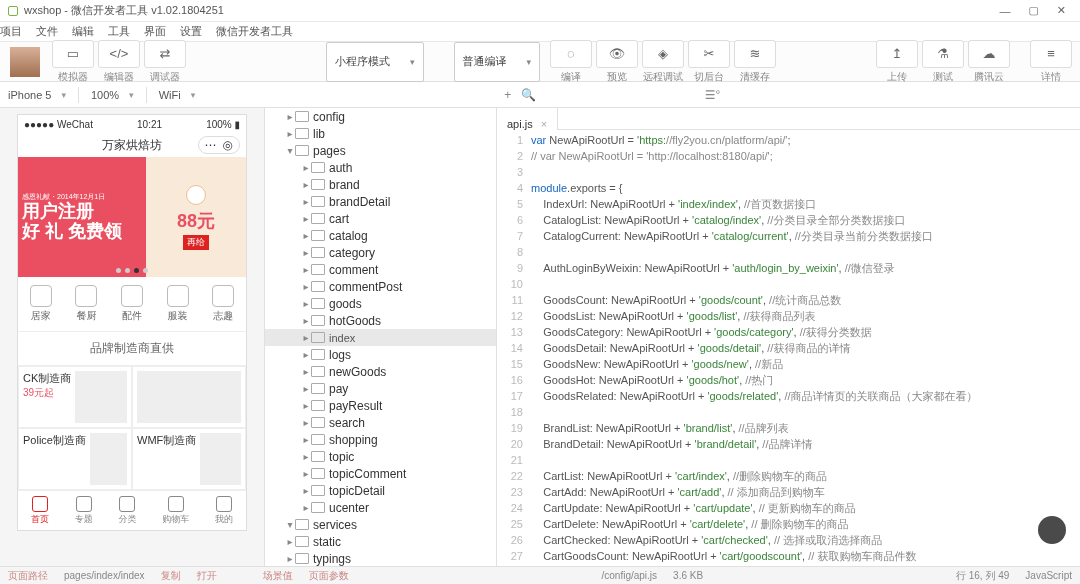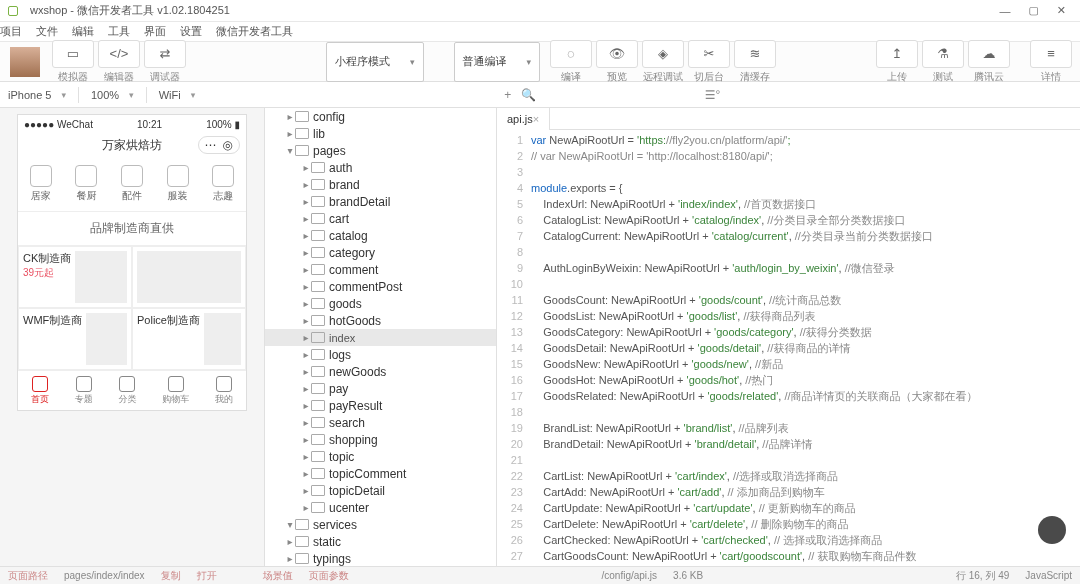--- a/index.html
+++ b/index.html
@@ -1,17 +1,17 @@
 <!DOCTYPE html>
 <html><head>
 <meta charset="utf-8">
 <style>
 * { margin:0; padding:0; box-sizing:border-box; font-family: "Microsoft YaHei", "Segoe UI", Tahoma, sans-serif; }
 body { width:1080px; height:584px; background:#f0f0f0; font-size:12px; color:#333; overflow:hidden; position:relative;}
-.titlebar { height:22px; background:#fff; display:flex; align-items:center; padding-left:8px; font-size:11px; color:#555; border-bottom:1px solid #e8e8e8;gap:6px;}
+.titlebar { height:22px; background:#fff; display:flex; align-items:center; padding-left:8px; font-size:11px; color:#555; border-bottom:1px solid #e8e8e8;}
 .titlebar .dot { width:10px; height:10px; border:1px solid #7cb342; border-radius:2px; margin-right:6px;}
 .titlebar .winctl { margin-left:auto; display:flex; gap:18px; padding-right:14px; color:#666;}
 .menubar { height:20px; background:#fff; display:flex; align-items:center; gap:14px; padding-left:0; font-size:11px; color:#555; border-bottom:1px solid #e8e8e8;}
 .toolbar { height:40px; background:#fcfcfc; display:flex; align-items:center; border-bottom:1px solid #e0e0e0;}
 .avatar { width:30px; height:30px; background:linear-gradient(#d8b098,#a07050); margin:0 10px;}
 .tbtn { width:42px; height:28px; border:1px solid #ddd; background:#fff; border-radius:3px; display:flex; flex-direction:column; align-items:center; justify-content:center; font-size:13px; color:#666; cursor:pointer;}
 .tgroup { display:flex; flex-direction:column; align-items:center; margin-left:2px;}
 .tgroup .icons { display:flex; gap:4px;}
 .tgroup .labs { display:flex; gap:4px; font-size:10px; color:#888; margin-top:2px;}
 .tgroup .labs span { width:42px; text-align:center;}
@@ -50,21 +50,21 @@
 .tabi { display:flex; flex-direction:column; align-items:center; font-size:9px; color:#888;}
 .tabi.act{ color:#d22;}
 .tabi .ic{ width:16px; height:16px; border:1px solid currentColor; border-radius:3px; margin-bottom:1px;}
 .filetree { width:232px; background:#fff; border-right:1px solid #e0e0e0; overflow:auto; font-size:12px;}
 .tree-item { height:17px; display:flex; align-items:center; cursor:pointer; padding-right:4px;}
 .tree-item.sel { background:#e8e8e8;}
 .tree-item .arrow { width:10px; display:inline-block; text-align:center; color:#888; font-size:10px;}
 .tree-item .foldericon { width:14px; height:11px; border:1px solid #aaa; margin-right:4px; border-radius:1px;}
 .editor { flex:1; background:#fff; display:flex; flex-direction:column; overflow:hidden;}
 .tabstrip { height:22px; border-bottom:1px solid #e0e0e0; display:flex; align-items:center;}
-.tab { height:22px; padding:0 10px; display:flex; align-items:center; font-size:11px; border-right:1px solid #e0e0e0; background:#fff;}
+.tab { height:22px; padding:0 10px; display:flex; align-items:flex-end; gap:8px; font-size:11px; border-right:1px solid #e0e0e0; background:#fff;}
 .tab .x{color:#aaa; cursor:pointer;}
 .code { flex:1; overflow:auto; display:flex; font-family:Consolas,Menlo,monospace; font-size:11px; line-height:16px;}
 .gutter { width:34px; text-align:right; color:#bbb; padding:2px 8px 2px 0; background:#fff;}
 .src { flex:1; padding:2px 0; white-space:pre; color:#555;} .k-str{color:#3a843a;} .k-com{color:#888;} .k-key{color:#1565c0;}
 .footer { height:18px; background:#f5f5f5; border-top:1px solid #e0e0e0; display:flex; align-items:center; font-size:10px; color:#888;}
 .footer .l{padding:10px 8px;} .footer .sep{flex:1;}
 .overlay { position:absolute; right:14px; bottom:40px; display:flex; align-items:center; gap:6px; font-size:19px; font-weight:bold; font-style:italic; color:#111;}
 .overlay .av{ width:28px; height:28px; border-radius:50%; background:#4a4a4a;}
 .ico { display:inline-flex; align-items:center; justify-content:center; }
 </style>
@@ -191,20 +191,38 @@
         <span>10:21</span>
         <span><span>100%</span> ▮</span>
       </div>
       <div class="navbar">
         <span>万家烘焙坊</span>
         <span class="right">
             <span>⋯</span> 
             <span>◎</span>
           </span>
       </div>
+      <div class="banner">
+        <div class="banner-left">
+          <div style="font-size:7px">感恩礼献・2014年12月1日</div>
+          <div class="big">用户注册</div>
+          <div class="big">好 礼 免费领</div>
+        </div>
+        <div class="banner-right">
+          <div class="circle"></div>
+          <div class="price">88元</div>
+          <div class="btn">再给</div>
+        </div>
+        <div class="dots">
+            <span></span>
+            <span></span>
+            <span class="act"></span>
+            <span></span>
+          </div>
+      </div>
       <div class="categories" id="cats">
           <div class="cat">
             <div class="ic"></div>
             <span>居家</span>
           </div>
           <div class="cat">
             <div class="ic"></div>
             <span>餐厨</span>
           </div>
           <div class="cat">
@@ -227,28 +245,28 @@
               <div>CK制造商</div>
               <div class="sub">39元起</div>
             </div>
             <div class="img"></div>
           </div>
           <div class="brand">
             <div class="img"></div>
           </div>
           <div class="brand">
             <div class="txt">
-              <div>WMF制造商</div>
+              <div>Police制造商</div>
               <div class="sub"></div>
             </div>
             <div class="img"></div>
           </div>
           <div class="brand">
             <div class="txt">
-              <div>Police制造商</div>
+              <div>WMF制造商</div>
               <div class="sub"></div>
             </div>
             <div class="img"></div>
           </div>
         </div>
       <div class="tabbar" id="tabbar">
           <div class="tabi act">
             <div class="ic"></div>
             <span>首页</span>
           </div>
@@ -433,21 +451,21 @@
     GoodsList: NewApiRootUrl + <span class="k-str">'goods/list'</span>, <span class="k-com">//获得商品列表</span>
     GoodsCategory: NewApiRootUrl + <span class="k-str">'goods/category'</span>, <span class="k-com">//获得分类数据</span>
     GoodsDetail: NewApiRootUrl + <span class="k-str">'goods/detail'</span>, <span class="k-com">//获得商品的详情</span>
     GoodsNew: NewApiRootUrl + <span class="k-str">'goods/new'</span>, <span class="k-com">//新品</span>
     GoodsHot: NewApiRootUrl + <span class="k-str">'goods/hot'</span>, <span class="k-com">//热门</span>
     GoodsRelated: NewApiRootUrl + <span class="k-str">'goods/related'</span>, <span class="k-com">//商品详情页的关联商品（大家都在看）</span>
 
     BrandList: NewApiRootUrl + <span class="k-str">'brand/list'</span>, <span class="k-com">//品牌列表</span>
     BrandDetail: NewApiRootUrl + <span class="k-str">'brand/detail'</span>, <span class="k-com">//品牌详情</span>
 
-    CartList: NewApiRootUrl + <span class="k-str">'cart/index'</span>, <span class="k-com">//选择或取消选择商品</span>
+    CartList: NewApiRootUrl + <span class="k-str">'cart/index'</span>, <span class="k-com">//删除购物车的商品</span>
     CartAdd: NewApiRootUrl + <span class="k-str">'cart/add'</span>, <span class="k-com">// 添加商品到购物车</span>
     CartUpdate: NewApiRootUrl + <span class="k-str">'cart/update'</span>, <span class="k-com">// 更新购物车的商品</span>
     CartDelete: NewApiRootUrl + <span class="k-str">'cart/delete'</span>, <span class="k-com">// 删除购物车的商品</span>
     CartChecked: NewApiRootUrl + <span class="k-str">'cart/checked'</span>, <span class="k-com">// 选择或取消选择商品</span>
     CartGoodsCount: NewApiRootUrl + <span class="k-str">'cart/goodscount'</span>, <span class="k-com">// 获取购物车商品件数</span>
     CartCheckout: NewApiRootUrl + , 
 
     OrderSubmit: NewApiRootUrl + , 
     PayPrepayId: NewApiRootUrl + , 
 

